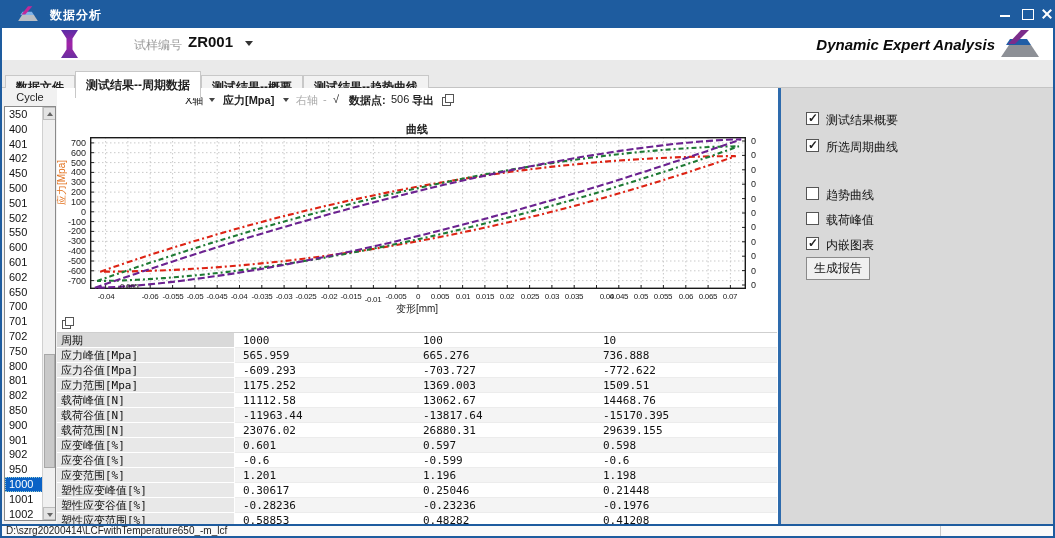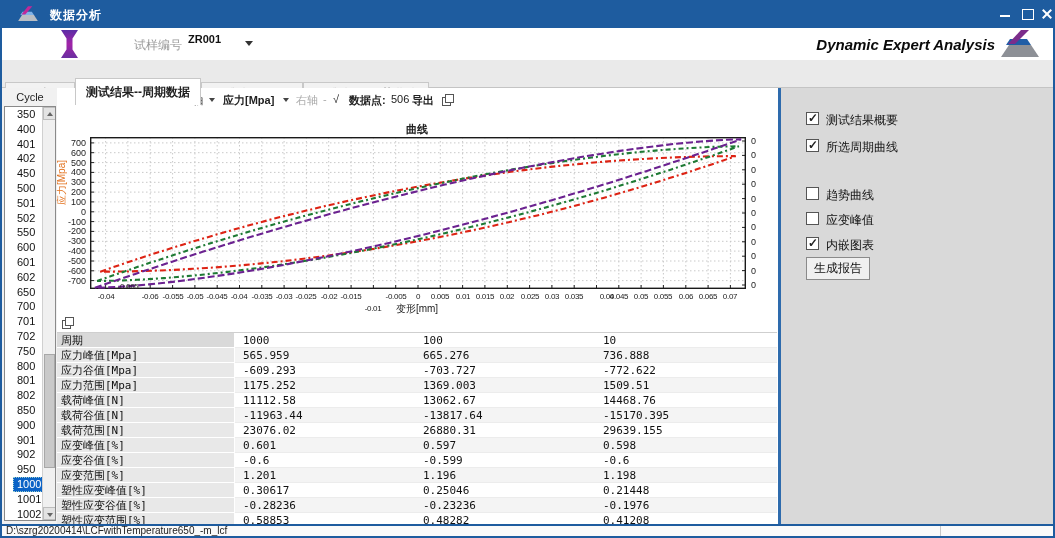--- a/index.html
+++ b/index.html
@@ -18,34 +18,34 @@
   .wb-min{left:996px;} .wb-max{left:1018px;} .wb-close{left:1038px;}
   .wb-min::after{content:"";position:absolute;left:4px;top:9px;width:10px;height:2px;background:#fff;}
   .wb-max::after{content:"";position:absolute;left:4px;top:3px;width:10px;height:9px;border:1.5px solid #fff;}
   .wb-close::before,.wb-close::after{content:"";position:absolute;left:8px;top:2px;width:2px;height:12px;background:#fff;}
   .wb-close::before{transform:rotate(45deg);} .wb-close::after{transform:rotate(-45deg);}
 
   
   .header { position:absolute; left:2px; top:28px; width:1051px; height:32px; background:#fff; }
   .spec-icon { position:absolute; left:56px; top:2px; }
   .sample-label { position:absolute; left:132px; top:9px; font-size:12px; color:#999; }
-  .sample-value { position:absolute; left:186px; top:5px; font-size:11px; font-weight:bold; color:#111; }
+  .sample-value { position:absolute; left:186px; top:5px; font-size:15px; font-weight:bold; color:#111; }
   .hdr-caret { position:absolute; left:243px; top:13px; width:0; height:0; border-left:4px solid transparent; border-right:4px solid transparent; border-top:5px solid #333; }
   .brand-text { position:absolute; right:58px; top:8px; font-size:15px; font-weight:800; font-style:italic; color:#0a0a0a; letter-spacing:0px; }
   .brand-logo { position:absolute; right:10px; top:1px; }
 
   
   .tabbar { position:absolute; left:2px; top:60px; width:1051px; height:28px; background:#eaeaea; border-bottom:1px solid #c4c4c4; padding-left:3px; }
   .tab { display:inline-block; position:relative; margin-top:4px; height:23px; line-height:22px; padding:0 10px; font-size:12px; font-weight:bold; color:#222; background:#f2f2f2; border:1px solid #c8c8c8; border-bottom:none; cursor:pointer; vertical-align:bottom; }
-  .tab.active { margin-top:18px; height:27px; line-height:26px; background:#fff; z-index:2; }
+  .tab.active { margin-top:11px; height:27px; line-height:26px; background:#fff; z-index:2; }
 
   
   .content-bg { position:absolute; left:2px; top:88px; width:1051px; height:436px; background:#f1f1f1; }
   .cycle-label { position:absolute; left:6px; top:91px; width:48px; text-align:center; font-size:11px; color:#222; }
-  .listbox { position:absolute; left:4px; top:106px; width:52px; height:415px; background:#fff; border:1px solid #8a8a8a; overflow:hidden;padding-left:8px; }
+  .listbox { position:absolute; left:4px; top:106px; width:52px; height:415px; background:#fff; border:1px solid #8a8a8a; overflow:hidden; }
   .li { height:14.8px; line-height:14.8px; padding-left:4px; font-size:11px; color:#111; }
   .li.sel { background:#0a62c6; color:#fff; outline:1px dotted #9cc; outline-offset:-1px; }
   .sbar { position:absolute; right:0; top:0; width:13px; height:100%; background:#f0f0f0; border-left:1px solid #d0d0d0; }
   .sb-btn { position:absolute; left:0; width:13px; height:13px; background:#e3e3e3; border:1px solid #bdbdbd; }
   .sb-up{top:0;} .sb-dn{bottom:0;}
   .sb-up::after{content:"";position:absolute;left:3px;top:4px;border-left:3px solid transparent;border-right:3px solid transparent;border-bottom:4px solid #666;}
   .sb-dn::after{content:"";position:absolute;left:3px;top:5px;border-left:3px solid transparent;border-right:3px solid transparent;border-top:4px solid #666;}
   .sb-thumb { position:absolute; left:1px; top:247px; width:11px; height:114px; background:#c9c9c9; border:1px solid #a8a8a8; }
 
   .main-panel { position:absolute; left:57px; top:88px; width:721px; height:436px; background:#fff; }
@@ -327,21 +327,21 @@
           <span class="xtick" style="left: 76px; top: 182px;">-0.06</span>
           <span class="xtick" style="left: 99px; top: 182px;">-0.055</span>
           <span class="xtick" style="left: 121px; top: 182px;">-0.05</span>
           <span class="xtick" style="left: 143px; top: 182px;">-0.045</span>
           <span class="xtick" style="left: 165px; top: 182px;">-0.04</span>
           <span class="xtick" style="left: 188px; top: 182px;">-0.035</span>
           <span class="xtick" style="left: 210px; top: 182px;">-0.03</span>
           <span class="xtick" style="left: 232px; top: 182px;">-0.025</span>
           <span class="xtick" style="left: 255px; top: 182px;">-0.02</span>
           <span class="xtick" style="left: 277px; top: 182px;">-0.015</span>
-          <span class="xtick" style="left: 299px; top: 194px;">-0.01</span>
+          <span class="xtick" style="left: 299px; top: 185px;">-0.01</span>
           <span class="xtick" style="left: 322px; top: 182px;">-0.005</span>
           <span class="xtick" style="left: 344px; top: 182px;">0</span>
           <span class="xtick" style="left: 366px; top: 182px;">0.005</span>
           <span class="xtick" style="left: 389px; top: 182px;">0.01</span>
           <span class="xtick" style="left: 411px; top: 182px;">0.015</span>
           <span class="xtick" style="left: 433px; top: 182px;">0.02</span>
           <span class="xtick" style="left: 456px; top: 182px;">0.025</span>
           <span class="xtick" style="left: 478px; top: 182px;">0.03</span>
           <span class="xtick" style="left: 500px; top: 182px;">0.035</span>
           <span class="xtick" style="left: 523px; top: 182px; text-align: right;">0.04</span>
@@ -466,21 +466,21 @@
             <span class="cb-check">✓</span>
           </span>
           <span class="cb-label">所选周期曲线</span>
         </div>
         <div class="cbrow" style="top: 98px;">
           <span class="cb-box"></span>
           <span class="cb-label">趋势曲线</span>
         </div>
         <div class="cbrow" style="top: 123px;">
           <span class="cb-box"></span>
-          <span class="cb-label">应变峰值</span>
+          <span class="cb-label">载荷峰值</span>
         </div>
         <div class="cbrow" style="top: 148px;">
           <span class="cb-box">
             <span class="cb-check">✓</span>
           </span>
           <span class="cb-label">内嵌图表</span>
         </div>
       </div>
     <div class="gen-btn">生成报告</div>
   </div>

